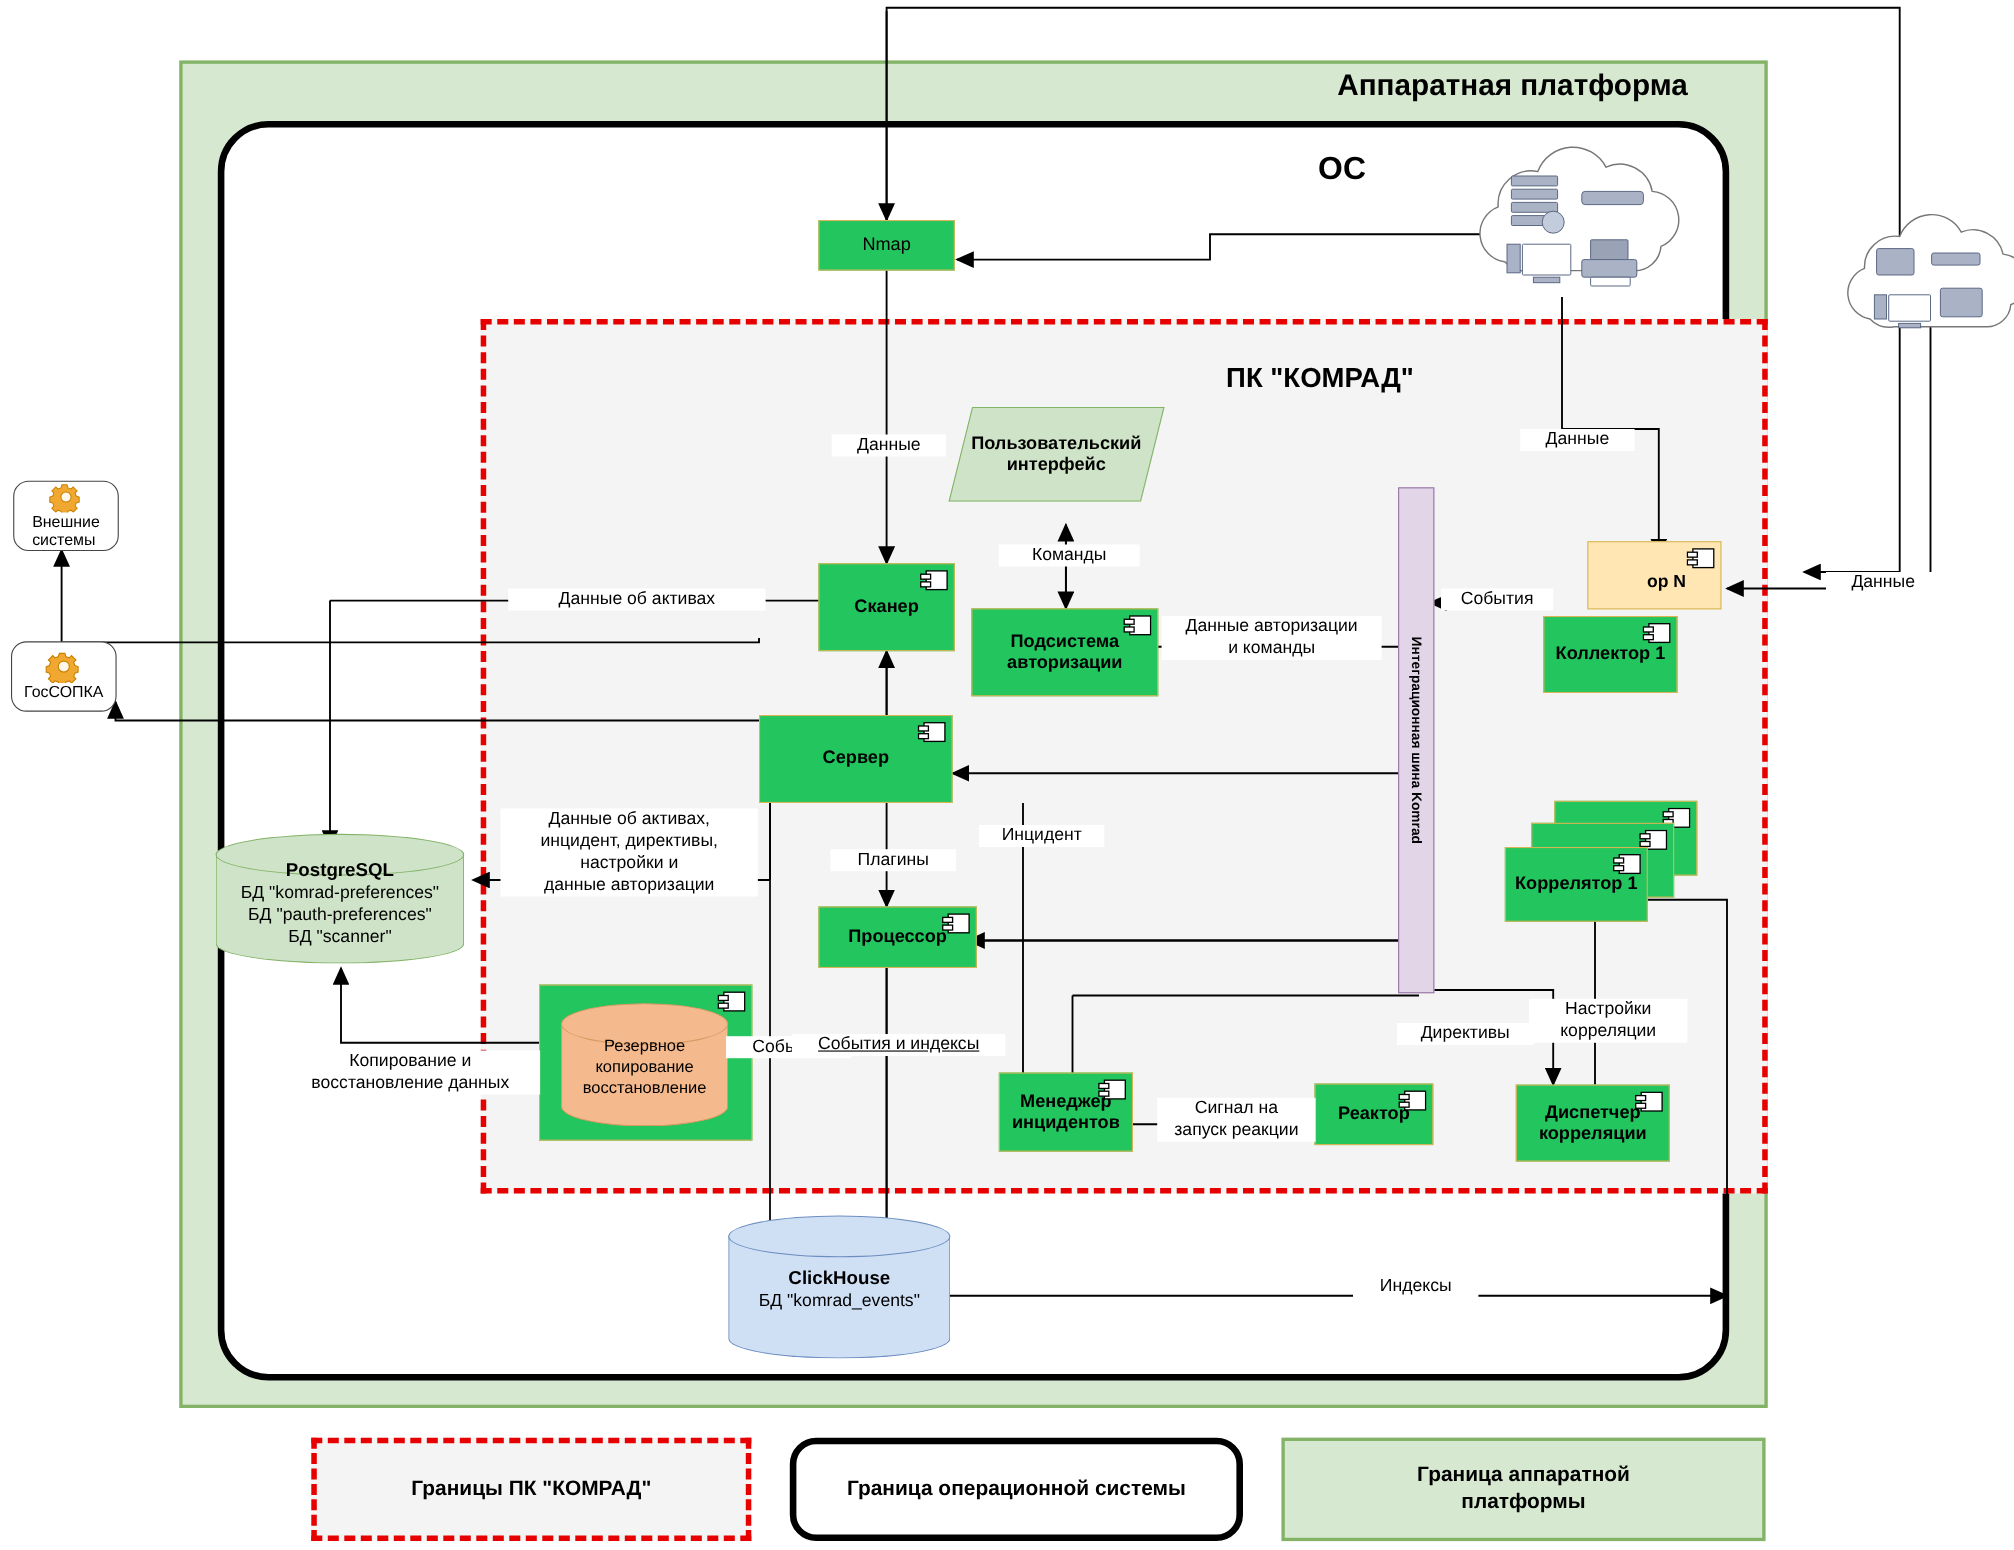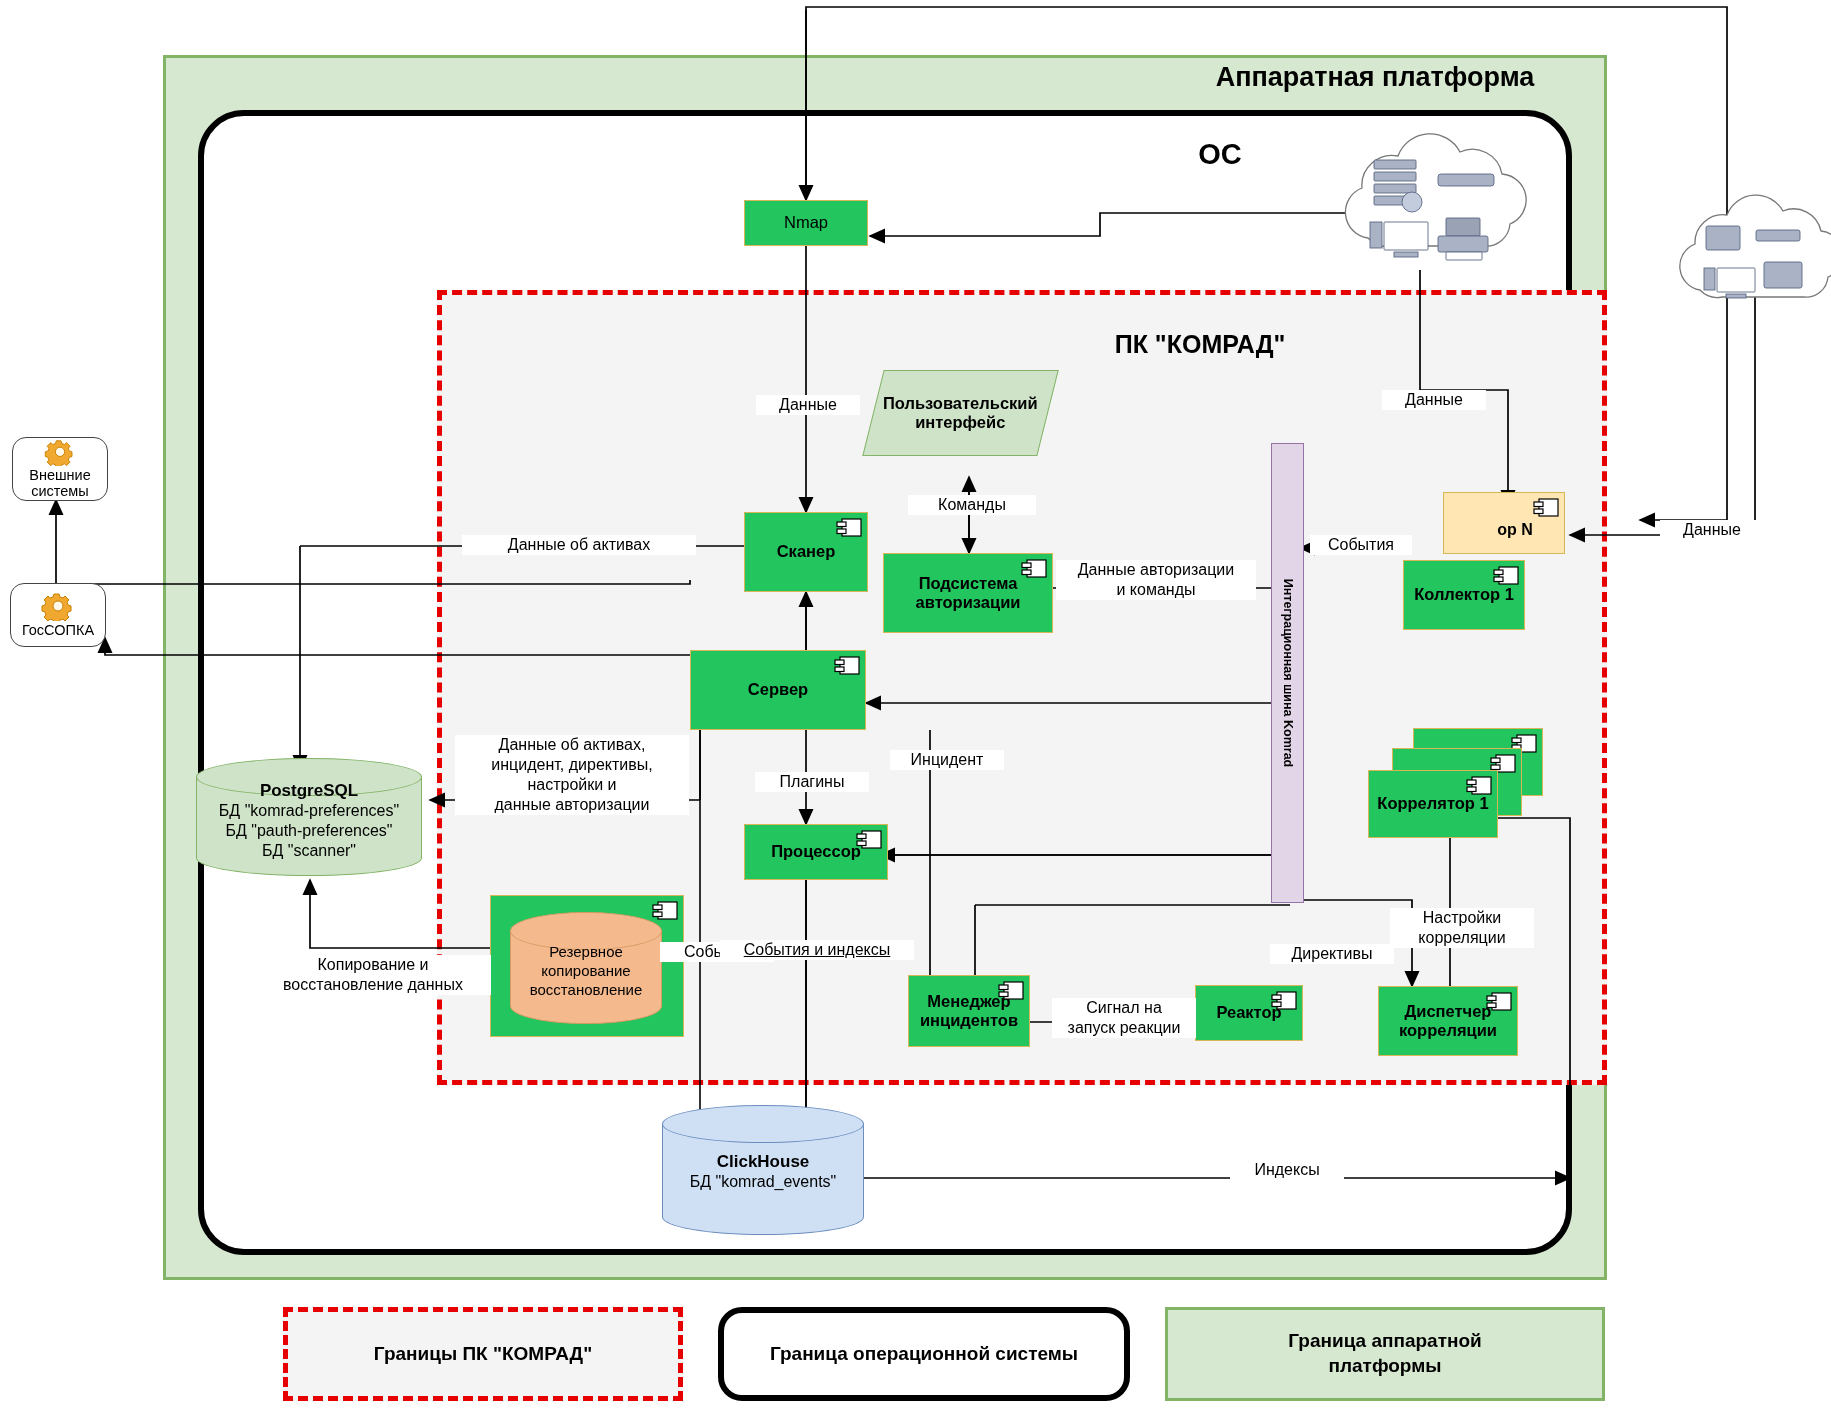--- a/index.html
+++ b/index.html
@@ -71,21 +71,21 @@
   .cyl-green .top{background:#cfe3c8;border-color:#82b366;}
   .cyl-blue .body{background:#cfe0f5;border-color:#6c8ebf;}
   .cyl-blue .top{background:#cfe0f5;border-color:#6c8ebf;}
   .cyl-orange .body{background:#f5b98e;border-color:#d79b63;}
   .cyl-orange .top{background:#f5b98e;border-color:#d79b63;}
 
   
   .ext-node{
     background:#ffffff;border:1.5px solid #444;border-radius:14px;
     display:flex;flex-direction:column;align-items:center;justify-content:center;
-    font-size:14.5px;color:#000;text-align:center;line-height:1.15;
+    font-size:14.5px;color:#000;line-height:1.15;
   }
 
   
   .elabel{
     position:absolute;background:#ffffff;color:#000;
     font-size:16px;text-align:center;line-height:1.25;
     padding:0 2px;white-space:pre-line;
   }
 
   
@@ -428,21 +428,21 @@
   <div class="elabel" style="left:660px;top:942px;width:110px;">События</div>
 
   <div class="elabel" style="left:720px;top:940px;width:190px;text-decoration:underline;">События и индексы</div>
 
   <div class="elabel" style="left:255px;top:955px;width:232px;">Копирование и
 восстановление данных</div>
 
   <div class="elabel" style="left:1052px;top:998px;width:140px;">Сигнал на
 запуск реакции</div>
 
-  <div class="elabel" style="left:1270px;top:930px;width:120px;margin-top:14px;">Директивы</div>
+  <div class="elabel" style="left:1270px;top:930px;width:120px;">Директивы</div>
 
   <div class="elabel" style="left:1390px;top:908px;width:140px;">Настройки
 корреляции</div>
 
   <div class="elabel" style="left:1230px;top:1160px;width:110px;">Индексы</div>
 
   <div class="abs legend-box lg-komrad" style="left:283px;top:1307px;width:400px;height:94px;">
     <span>Границы ПК "КОМРАД"</span>
   </div>
   <div class="abs legend-box lg-os" style="left:718px;top:1307px;width:412px;height:94px;">

